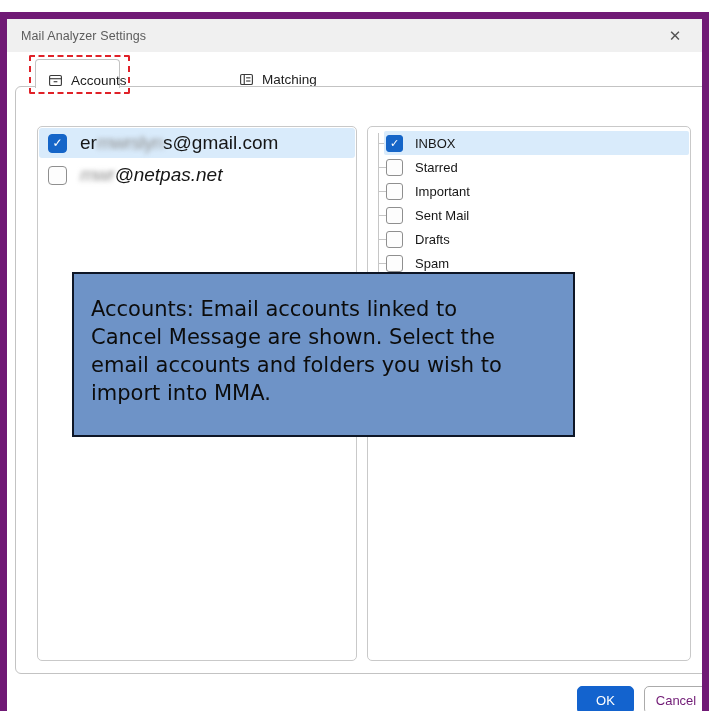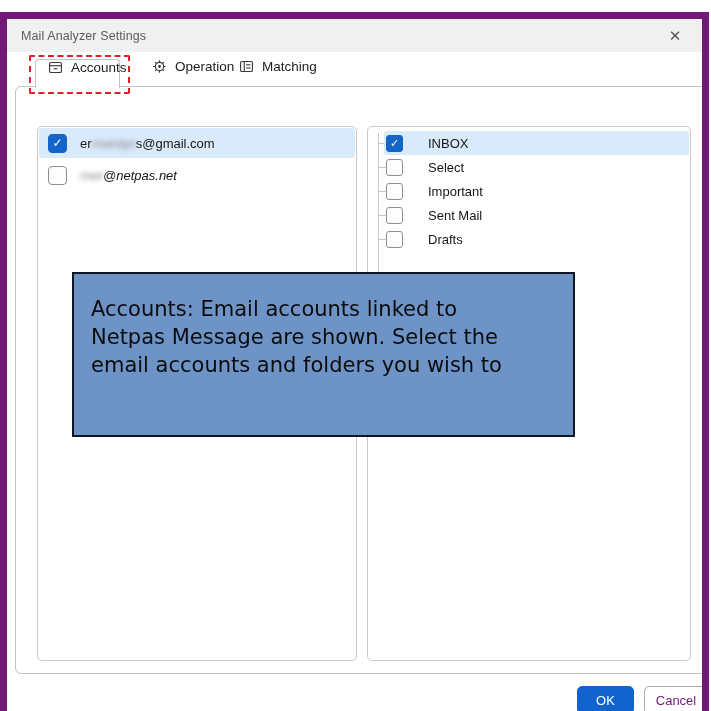--- a/index.html
+++ b/index.html
@@ -6,21 +6,21 @@
   body{width:711px;height:711px;font-family:"Liberation Sans",sans-serif;-webkit-font-smoothing:antialiased;}
   .window{position:absolute;left:0;top:12px;width:709px;height:709px;border:7px solid #701a75;background:#ffffff;box-sizing:border-box;overflow:hidden;}
 
   
   .titlebar{position:absolute;left:0;top:0;width:100%;height:33px;background:#f0f0f0;display:flex;align-items:center;box-sizing:border-box;padding-left:14px;}
   .titlebar .title{font-size:12.5px;color:#5c5c5c;letter-spacing:.1px;}
   .close-btn{position:absolute;right:6px;top:0;width:42px;height:33px;display:flex;align-items:center;justify-content:center;color:#555;font-size:15px;cursor:default;}
 
   
   .tabstrip{position:absolute;left:0;top:33px;width:100%;height:34px;background:#ffffff;}
-  .tab{position:absolute;top:7px;height:28px;display:flex;align-items:flex-start;gap:8px;font-size:13.5px;color:#1d1d1d;padding:0 12px;box-sizing:border-box;}
+  .tab{position:absolute;top:7px;height:28px;display:flex;align-items:flex-end;gap:8px;font-size:13.5px;color:#1d1d1d;padding:0 12px;box-sizing:border-box;}
   .tab.selected{left:28px;width:85px;background:#fff;border:1px solid #c3c3c3;border-bottom:none;border-radius:4px 4px 0 0;z-index:5;height:29px;}
   .tab.op{left:133px;}
   .tab.match{left:220px;}
   .anno-rect{position:absolute;left:22px;top:3px;width:97px;height:35px;border:2px dashed #e02128;border-radius:2px;z-index:6;pointer-events:none;}
   .tab svg{display:block;}
 
   
   .tabpage{position:absolute;left:8px;top:67px;width:693px;height:588px;border:1px solid #c3c3c3;border-radius:6px;background:#fff;box-sizing:border-box;z-index:1;}
 
   .group-label{position:absolute;font-size:13.5px;color:#1b1b1b;}
@@ -28,39 +28,39 @@
   .lbl-folders{left:362px;top:86px;}
 
   .listbox{position:absolute;top:107px;border:1px solid #c9c9c9;border-radius:5px;background:#fff;box-sizing:border-box;z-index:2;}
   .lb-accounts{left:30px;width:320px;height:535px;}
   .lb-folders{left:360px;width:324px;height:535px;}
 
   
   .acc-row{position:relative;height:30px;display:flex;align-items:center;margin:1px;border-radius:3px;}
   .acc-row.selected{background:#d9ebfb;}
   .acc-row .cb{margin-left:9px;}
-  .acc-row .txt{margin-left:13px;font-size:13px;color:#161616;white-space:nowrap;}
+  .acc-row .txt{margin-left:13px;font-size:19px;color:#161616;white-space:nowrap;}
   .acc-row + .acc-row{margin-top:2px;font-style:italic;}
 
   .blur{filter:blur(2.4px);color:#8f8f8f;letter-spacing:-0.5px;}
 
   
   .cb{width:19px;height:19px;border:1px solid #8f8f8f;border-radius:4px;background:#fdfdfd;box-sizing:border-box;display:flex;align-items:center;justify-content:center;flex:0 0 auto;}
   .cb.checked{background:#1565c8;border-color:#1565c8;color:#fff;font-size:12px;line-height:1;}
   .cb.small{width:17px;height:17px;border-radius:3px;font-size:11px;}
 
   
   .tree{position:absolute;left:0;top:0;width:100%;height:100%;}
   .tree-vline{position:absolute;left:10px;top:6px;width:1px;height:248px;background:#c6c6c6;}
   .f-row{position:absolute;left:0;width:100%;height:24px;display:flex;align-items:center;}
   .f-stub{width:8px;height:1px;background:#c6c6c6;margin-left:10px;flex:0 0 auto;}
   .f-hl{position:absolute;left:16px;right:1px;top:0;bottom:0;border-radius:2px;}
   .f-row.selected .f-hl{background:#d9ebfb;}
   .f-row .cb{position:relative;z-index:1;}
-  .f-row .txt{position:relative;z-index:1;margin-left:25px;font-size:13px;color:#161616;}
+  .f-row .txt{position:relative;z-index:1;margin-left:12px;font-size:13px;color:#161616;}
 
   
   .overlay{position:absolute;left:65px;top:253px;width:503px;height:165px;background:#6e93c7;border:2px solid #0e1626;box-sizing:border-box;z-index:20;padding:21px 16px 0 17px;}
   .overlay .line{font-family:"DejaVu Sans",sans-serif;font-size:21px;line-height:28px;color:#0c0c0c;white-space:nowrap;}
 
   
   .footer{position:absolute;left:0;top:655px;width:100%;height:56px;background:#fff;}
   .btn{position:absolute;top:12px;height:28px;border-radius:5px;font-size:13px;display:flex;align-items:center;justify-content:center;box-sizing:border-box;cursor:default;}
   .btn-ok{left:570px;width:57px;background:#1363ce;color:#ffffff;border:1px solid #1363ce;}
   .btn-cancel{left:637px;width:64px;background:#ffffff;color:#701a75;border:1px solid #ababab;}
@@ -83,39 +83,20 @@
               <rect x="1.7" y="2.7" width="12.6" height="10.6" rx="1.4"></rect>
               <line x1="1.7" y1="6.1" x2="14.3" y2="6.1"></line>
               <line x1="6" y1="9.3" x2="10" y2="9.3"></line>
             </g>
           </svg>
       </span>
       <span>Accounts</span>
     </div>
     <div class="anno-rect"></div>
 
-    <div class="tab op">
-      <span>
-        <svg width="15" height="15" viewBox="0 0 16 16">
-            <g fill="none" stroke="#3a3a3a" stroke-width="1.3">
-              <circle cx="8" cy="8" r="4.4"></circle>
-              <line x1="12.8" y1="8" x2="14.6" y2="8"></line>
-              <line x1="1.4" y1="8" x2="3.2" y2="8"></line>
-              <line x1="8" y1="1.4" x2="8" y2="3.2"></line>
-              <line x1="8" y1="12.8" x2="8" y2="14.6"></line>
-              <line x1="11.4" y1="4.6" x2="12.7" y2="3.3"></line>
-              <line x1="3.3" y1="12.7" x2="4.6" y2="11.4"></line>
-              <line x1="11.4" y1="11.4" x2="12.7" y2="12.7"></line>
-              <line x1="3.3" y1="3.3" x2="4.6" y2="4.6"></line>
-            </g>
-            <circle cx="8" cy="8" r="1.5" fill="#3a3a3a"></circle>
-          </svg>
-      </span>
-      <span>Operation</span>
-    </div>
 
     <div class="tab match">
       <span>
         <svg width="15" height="15" viewBox="0 0 16 16">
             <g fill="none" stroke="#3a3a3a" stroke-width="1.2">
               <rect x="1.7" y="2.7" width="12.6" height="10.6" rx="1.4"></rect>
               <line x1="5.6" y1="2.7" x2="5.6" y2="13.3"></line>
               <line x1="7.6" y1="6.2" x2="12.2" y2="6.2"></line>
               <line x1="7.6" y1="9.6" x2="12.2" y2="9.6"></line>
             </g>
@@ -152,48 +133,54 @@
         <span class="f-stub"></span>
         <span class="cb small checked">
             <span>✓</span>
           </span>
         <span class="txt">INBOX</span>
       </div>
 
       <div class="f-row" style="top:28px;">
         <span class="f-stub"></span>
         <span class="cb small"></span>
-        <span class="txt">Select</span>
+        <span class="txt">Starred</span>
       </div>
 
       <div class="f-row" style="top:76px;">
         <span class="f-stub"></span>
         <span class="cb small"></span>
         <span class="txt">Sent Mail</span>
       </div>
 
       <div class="f-row" style="top:52px;">
         <span class="f-stub"></span>
         <span class="cb small"></span>
         <span class="txt">Important</span>
       </div>
 
       <div class="f-row" style="top:100px;">
         <span class="f-stub"></span>
         <span class="cb small"></span>
         <span class="txt">Drafts</span>
       </div>
 
+      <div class="f-row" style="top:124px;">
+        <span class="f-stub"></span>
+        <span class="cb small"></span>
+        <span class="txt">Spam</span>
+      </div>
     </div>
   </div>
 
   <div class="overlay">
     <div class="line">Accounts: Email accounts linked to</div>
-    <div class="line">Netpas Message are shown. Select the</div>
+    <div class="line">Cancel Message are shown. Select the</div>
     <div class="line">email accounts and folders you wish to</div>
+    <div class="line">import into MMA.</div>
   </div>
 
   <div class="footer">
     <div class="btn btn-ok">OK</div>
     <div class="btn btn-cancel">Cancel</div>
   </div>
 
 </div>
 
 </body></html>

